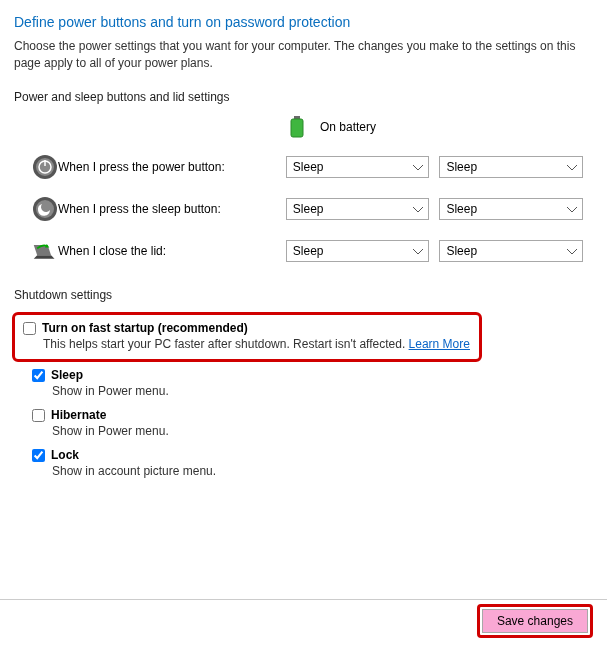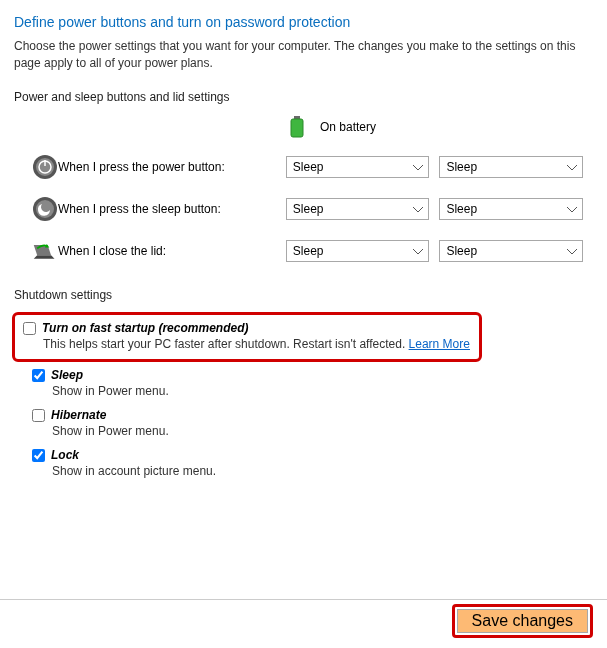--- a/index.html
+++ b/index.html
@@ -81,21 +81,21 @@
       width: 470px;
     }
     .chk-row {
       display: flex;
       align-items: flex-start;
       gap: 6px;
       margin-left: 18px;
       margin-bottom: 2px;
     }
     .highlight-box .chk-row { margin-left: 2px; }
-    .chk-title { font-weight: bold; font-style: italic; }
+    .chk-title { font-weight: bold; }
     .chk-desc {
       margin-left: 38px;
       color: #333;
       margin-bottom: 10px;
     }
     .highlight-box .chk-desc { margin-left: 22px; margin-bottom: 0; }
     .learn-more {
       color: #0a64c7;
       text-decoration: underline;
       cursor: pointer;
@@ -116,24 +116,24 @@
     .footer-sep {
       position: absolute;
       left: 0; right: 0;
       bottom: 48px;
       height: 1px;
       background: #ccc;
     }
     .btn {
       height: 24px;
       padding: 0 14px;
-      background: #fdba74;
+      background: #f9a8d4;
       border: 1px solid #a8a8a8;
       font-family: inherit;
-      font-size: 16px;
+      font-size: 12px;
       cursor: pointer;
     }
     .btn-highlight {
       border: 3px solid #d00000;
       border-radius: 4px;
       padding: 2px;
       display: inline-flex;
     }
     
     .icon { width: 26px; height: 26px; display:flex; align-items:center; justify-content:center; }

